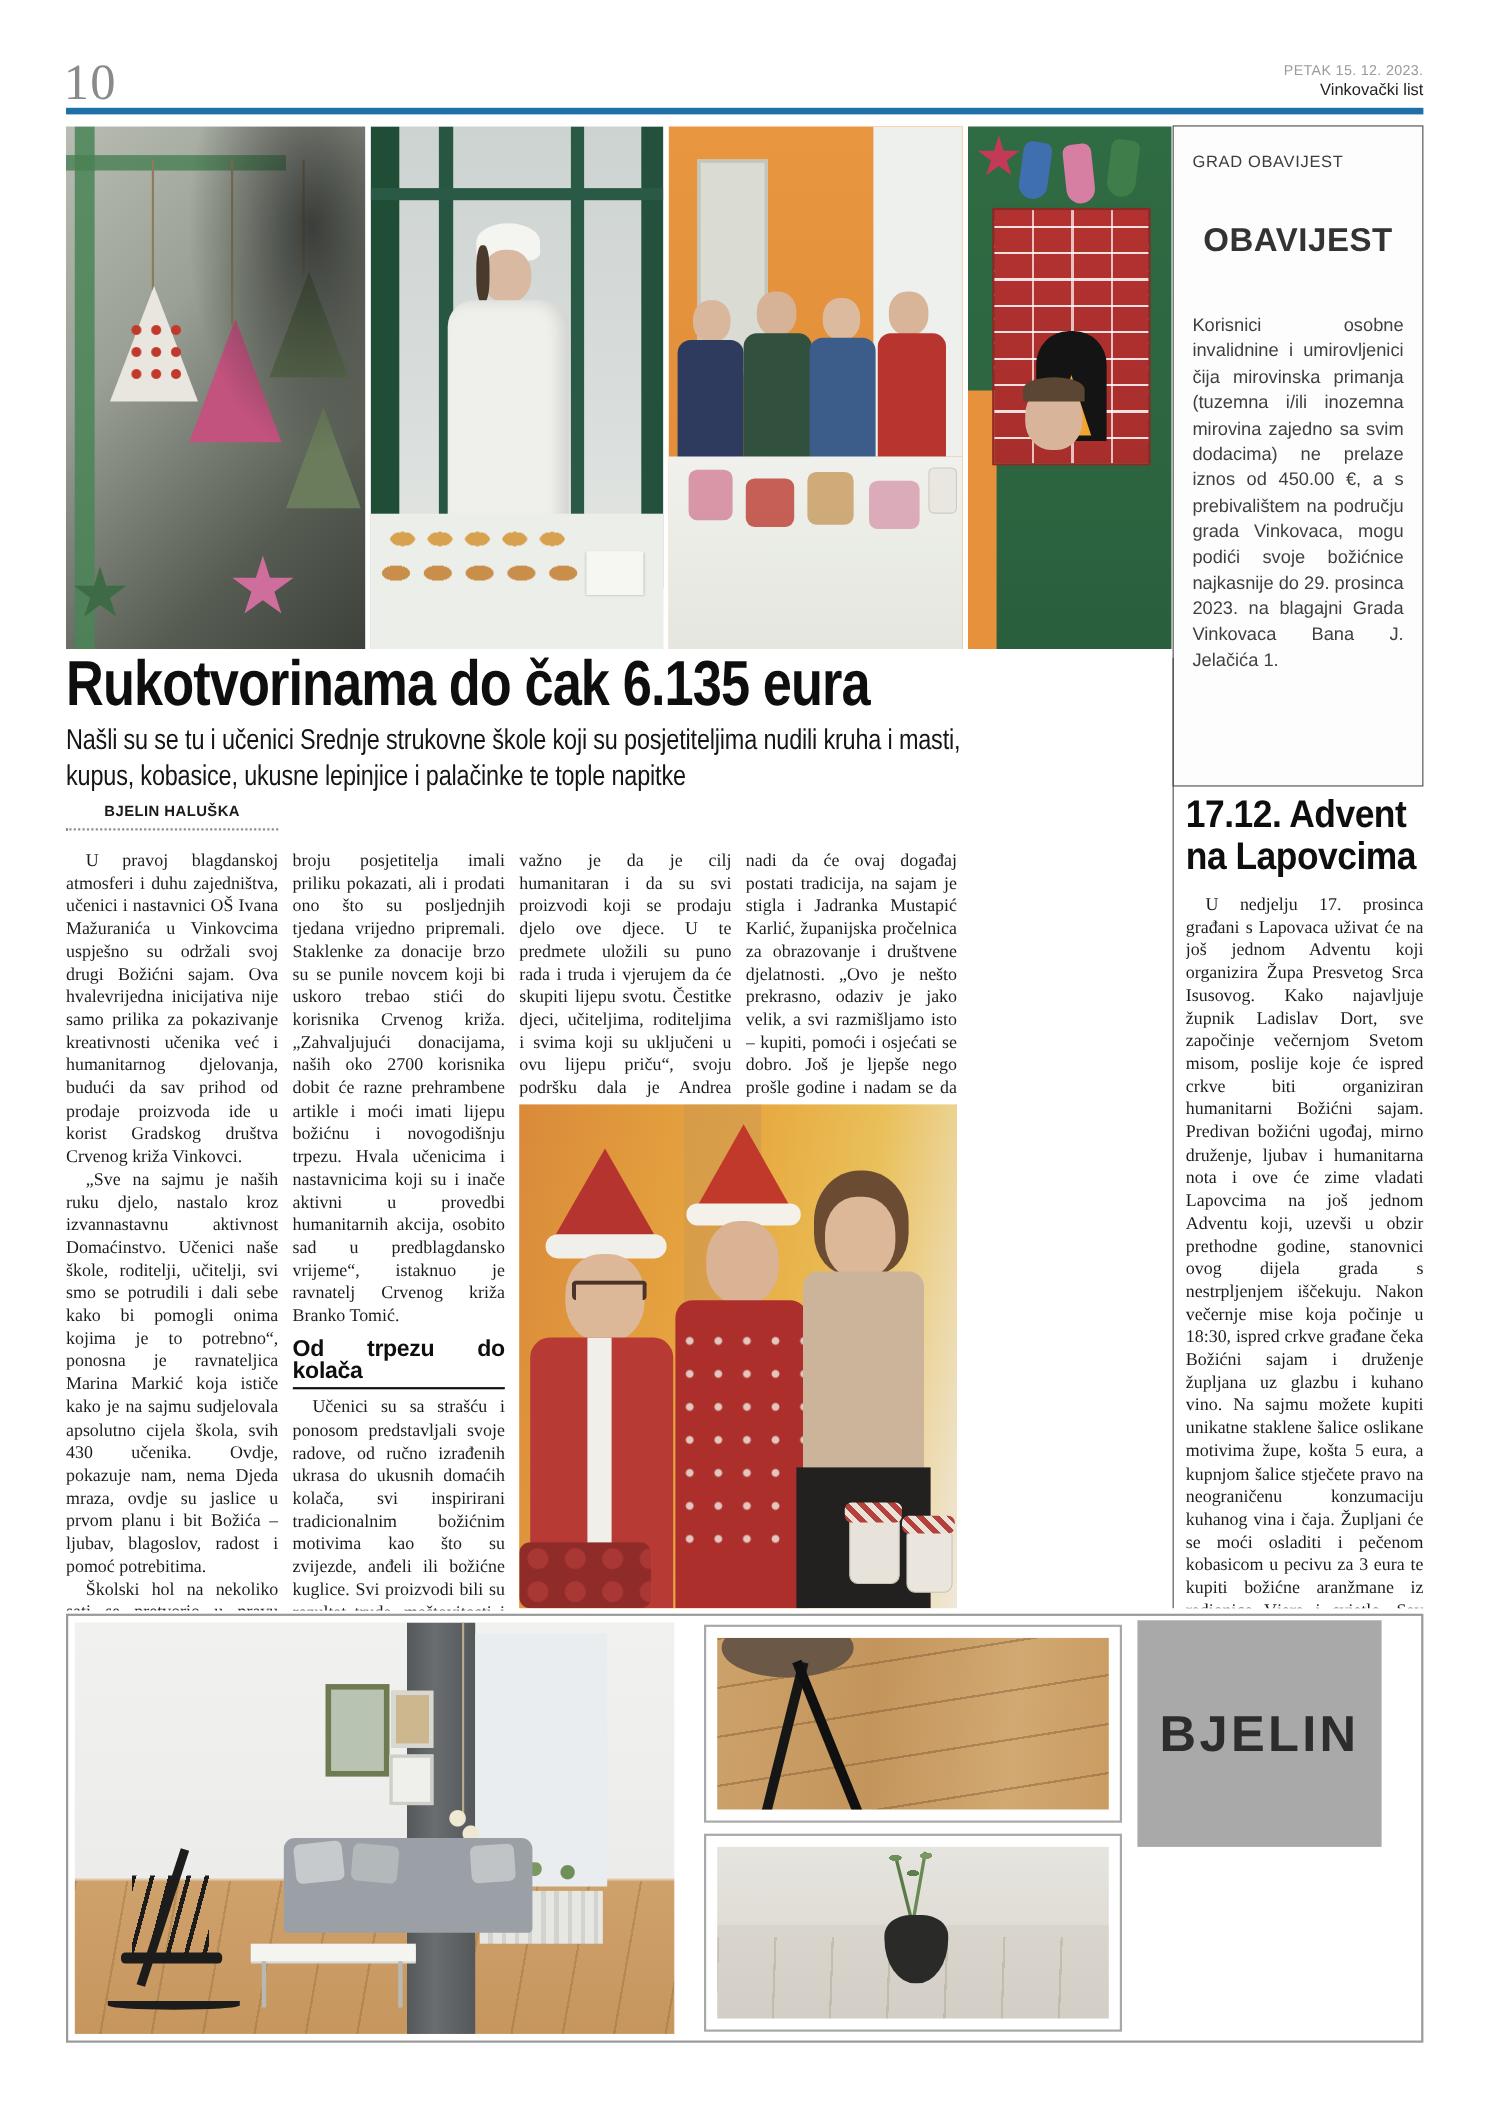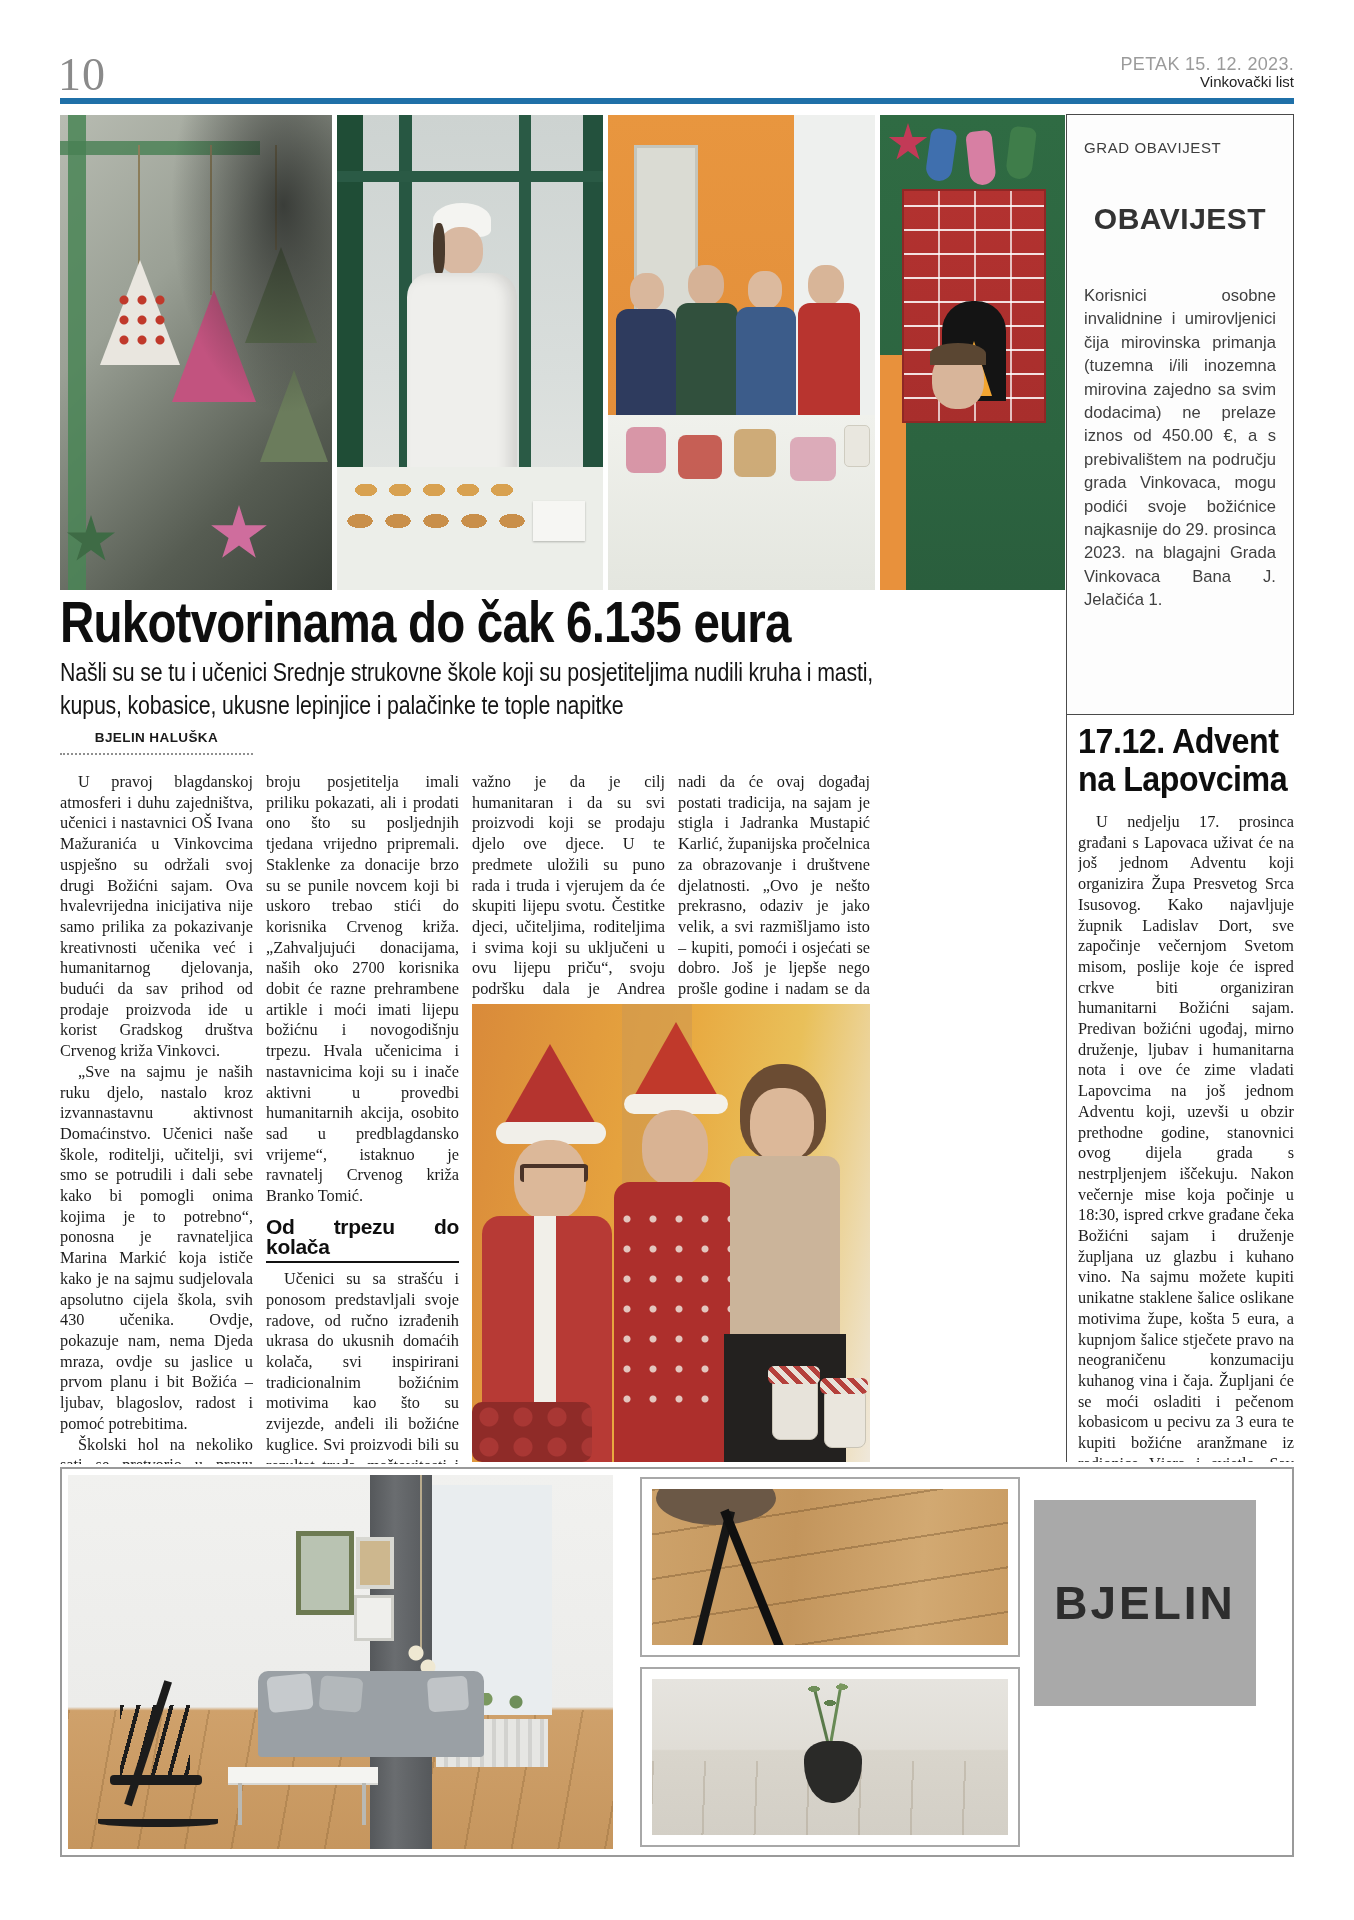--- a/index.html
+++ b/index.html
@@ -4,21 +4,21 @@
 <style>
   html,body{margin:0;padding:0;background:#ffffff;}
   .page{position:relative;width:1354px;height:1920px;background:#fff;overflow:hidden;
         font-family:"Liberation Sans",sans-serif;}
   .abs{position:absolute;}
 
   
   .pageno{left:58px;top:48px;font-family:"Liberation Serif",serif;font-size:46px;
           font-weight:400;color:#8a8a8a;letter-spacing:1px;}
   .dateline{right:60px;top:55px;text-align:right;line-height:18px;}
-  .dateline .d1{font-size:18px;color:#9b9b9b;letter-spacing:.3px;}
+  .dateline .d1{font-size:13px;color:#9b9b9b;letter-spacing:.3px;}
   .dateline .d2{font-size:15px;color:#222;font-weight:normal;}
   .bluebar{left:60px;top:98px;width:1234px;height:6px;background:#1f70a8;}
 
   
   .photo{overflow:hidden;background:#ccc;}
   .ph{position:absolute;}
 
   
   .noticebox{left:1066px;top:114px;width:228px;height:601px;border:1px solid #4a4a4a;
              box-sizing:border-box;background:#fdfdfd;padding:24px 17px;}
@@ -50,21 +50,21 @@
   
   .side-title{left:1078px;top:722px;width:230px;font-size:35px;line-height:38px;font-weight:bold;
               color:#0e0e0e;letter-spacing:-.5px;transform:scaleX(.92);transform-origin:left top;}
   .side-body{left:1078px;top:812px;width:216px;height:650px;}
 
   
   .adbox{left:60px;top:1467px;width:1234px;height:390px;border:2px solid #9a9a9a;
          box-sizing:border-box;background:#fff;}
   .framed{position:absolute;border:2px solid #a8a8a8;background:#fff;padding:10px;box-sizing:border-box;}
   .framed .inner{position:relative;width:100%;height:100%;overflow:hidden;}
-  .bjelin{position:absolute;background:#a9a9a9;display:flex;align-items:center;justify-content:center;margin-top:27px;}
+  .bjelin{position:absolute;background:#a9a9a9;display:flex;align-items:center;justify-content:center;}
   .bjelin span{font-size:46px;font-weight:bold;color:#2d2d2d;letter-spacing:3px;}
   .tagline{position:absolute;font-style:italic;font-size:30px;line-height:40px;color:#6f6f6f;
            white-space:pre-line;}
 
   .tri{position:absolute;width:0;height:0;}
 </style>
 </head>
 <body>
 
 <div class="page">

